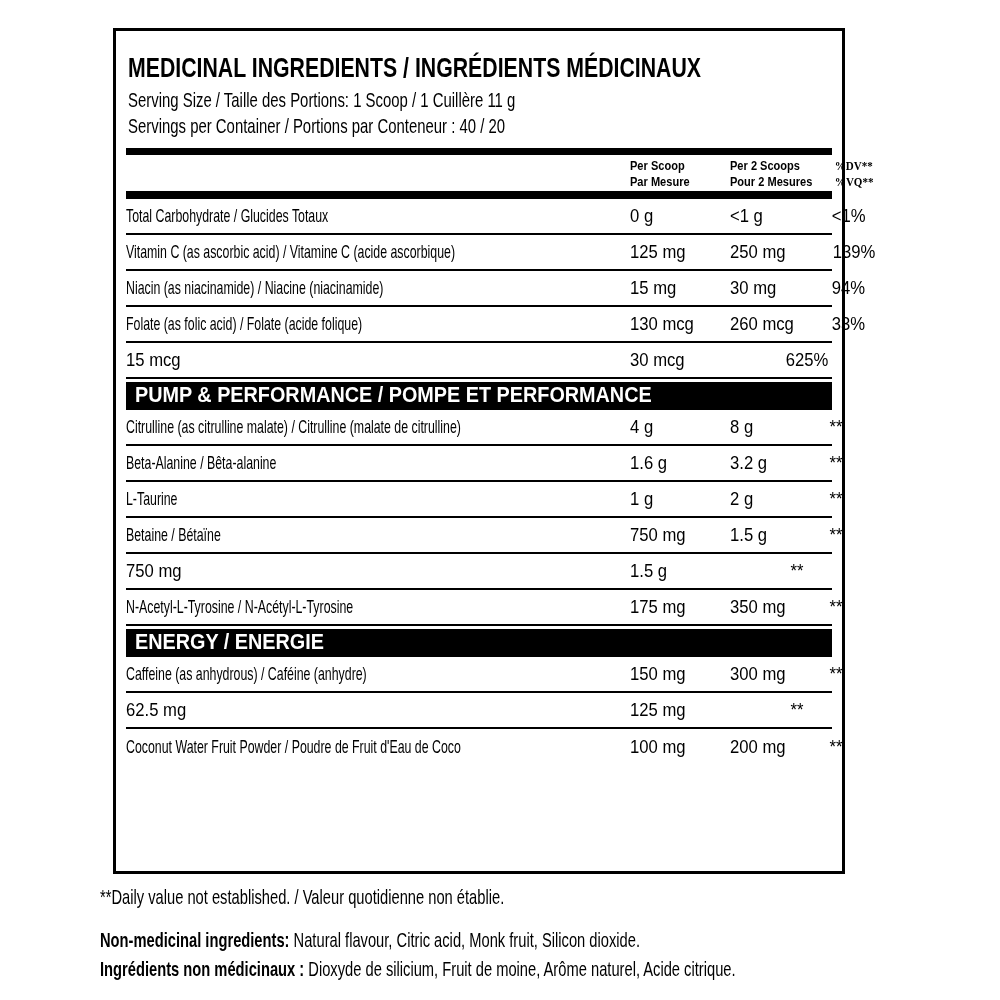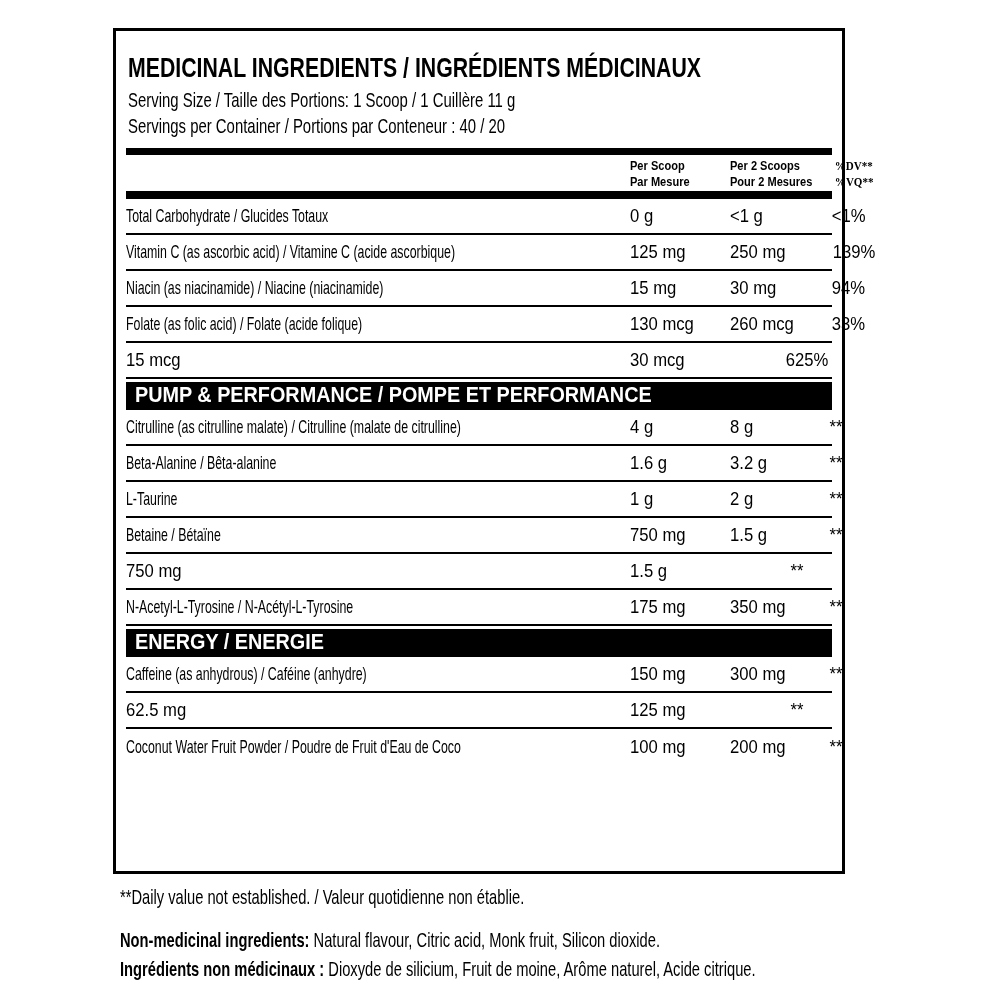--- a/index.html
+++ b/index.html
@@ -65,21 +65,21 @@
   .section-bar {
     margin-top: 3px;
     height: 28px;
     background: #000;
     color: #fff;
     display: flex;
     padding-left: 9px;
   }
   .section-bar .cx { font-size: 22px; font-weight: 700; transform: scaleX(0.9); }
 
-  .footnotes { position: absolute; left: 120px; top: 884px; width: 800px; }
+  .footnotes { position: absolute; left: 100px; top: 884px; width: 800px; }
   .foot-line { font-size: 21px; line-height: 26px; }
   .foot-line .cx { transform: scaleX(0.70); }
   .foot-line.dv-note { margin-bottom: 17px; }
   .foot-line.fr { margin-top: 3px; }
   .foot-line b { font-weight: 700; }
 </style>
 </head>
 <body>
 
 <div class="facts-box">

